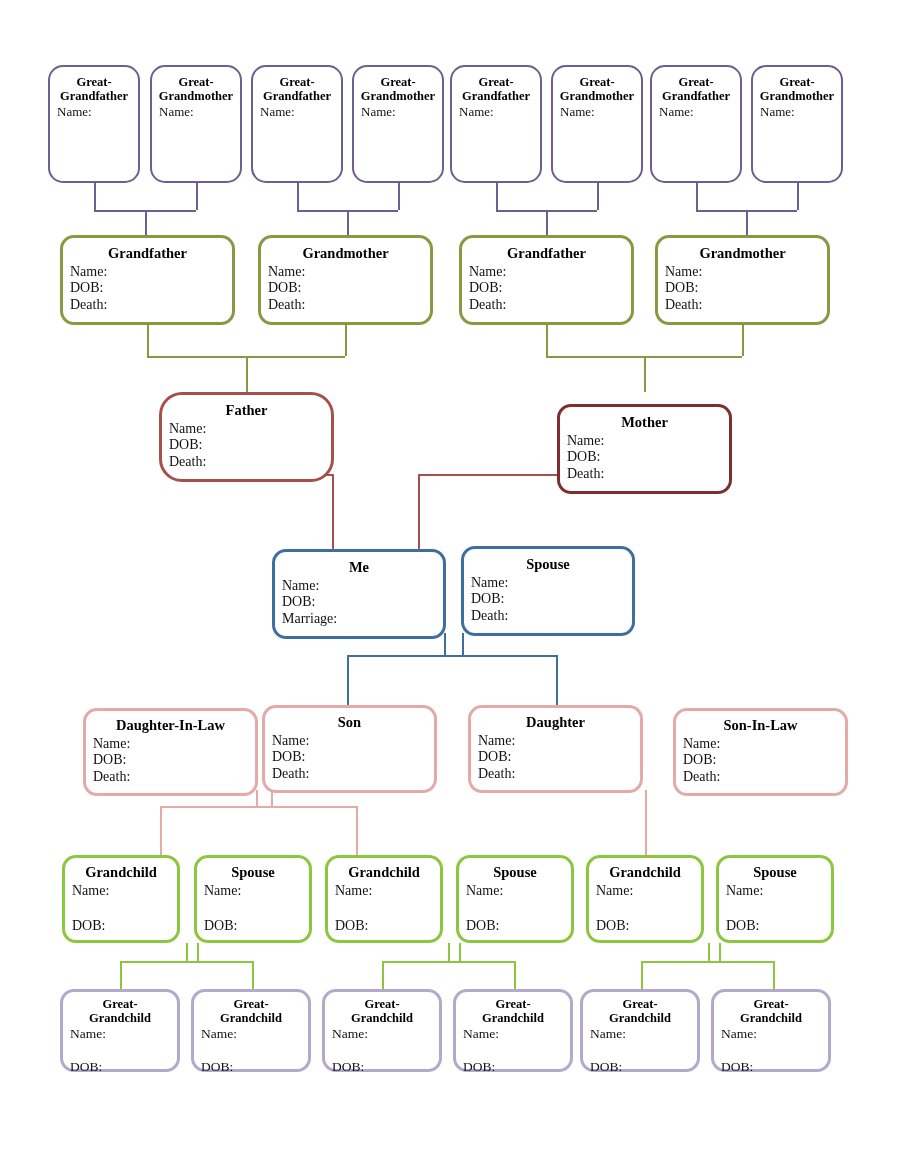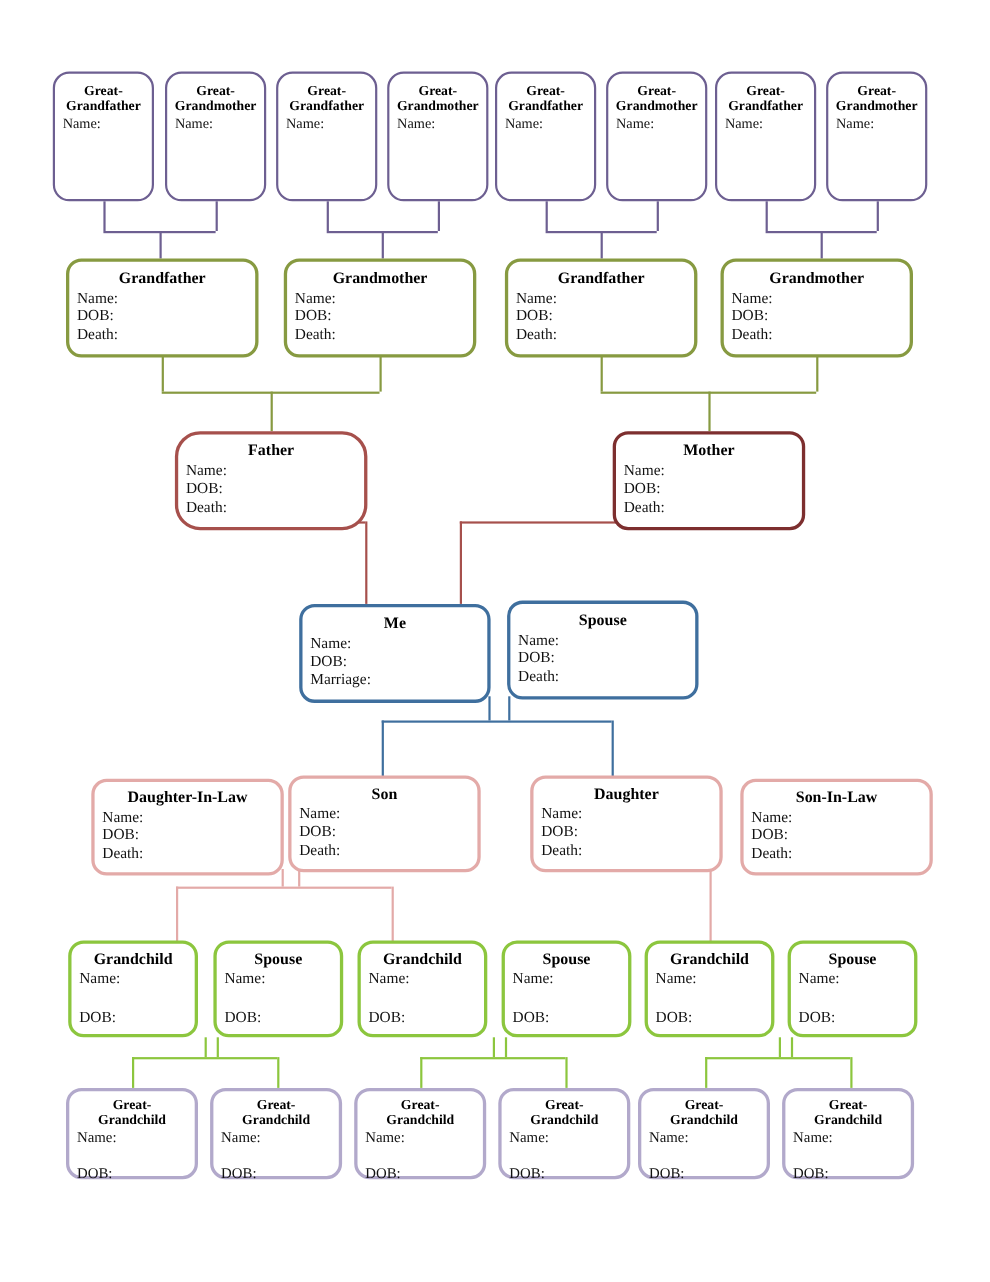--- a/index.html
+++ b/index.html
@@ -67,21 +67,21 @@
   .gen-gp .fields { margin-top: 2px; }
   .gen-gp .fld { font-size: 14px; }
 
   
   .gen-par {
     border-width: 3px;
     width: 175px;
     height: 90px;
   }
   .gen-par.father { border-color: #a6504c; }
-  .gen-par.mother { border-color: #7d2f2f; }
+  .gen-par.mother { border-color: #7d2f2f; margin-top: 12px; }
   .gen-par .title { font-size: 14.5px; padding-top: 8px; }
   .gen-par .fields { margin-top: 2px; }
   .gen-par .fld { font-size: 14px; }
 
   
   .gen-me {
     border-width: 3px;
     border-color: #3f6f9e;
     width: 174px;
     height: 90px;
@@ -337,21 +337,21 @@
     </div>
   </div>
   <div class="node gen-ch" style="left:262px; top:705px;">
     <div class="title">Son</div>
     <div class="fields">
       <div class="fld">Name:</div>
       <div class="fld">DOB:</div>
       <div class="fld">Death:</div>
     </div>
   </div>
-  <div class="node gen-ch" style="left:482px; top:705px;">
+  <div class="node gen-ch" style="left:468px; top:705px;">
     <div class="title">Daughter</div>
     <div class="fields">
       <div class="fld">Name:</div>
       <div class="fld">DOB:</div>
       <div class="fld">Death:</div>
     </div>
   </div>
   <div class="node gen-ch" style="left:673px; top:708px;">
     <div class="title">Son-In-Law</div>
     <div class="fields">

